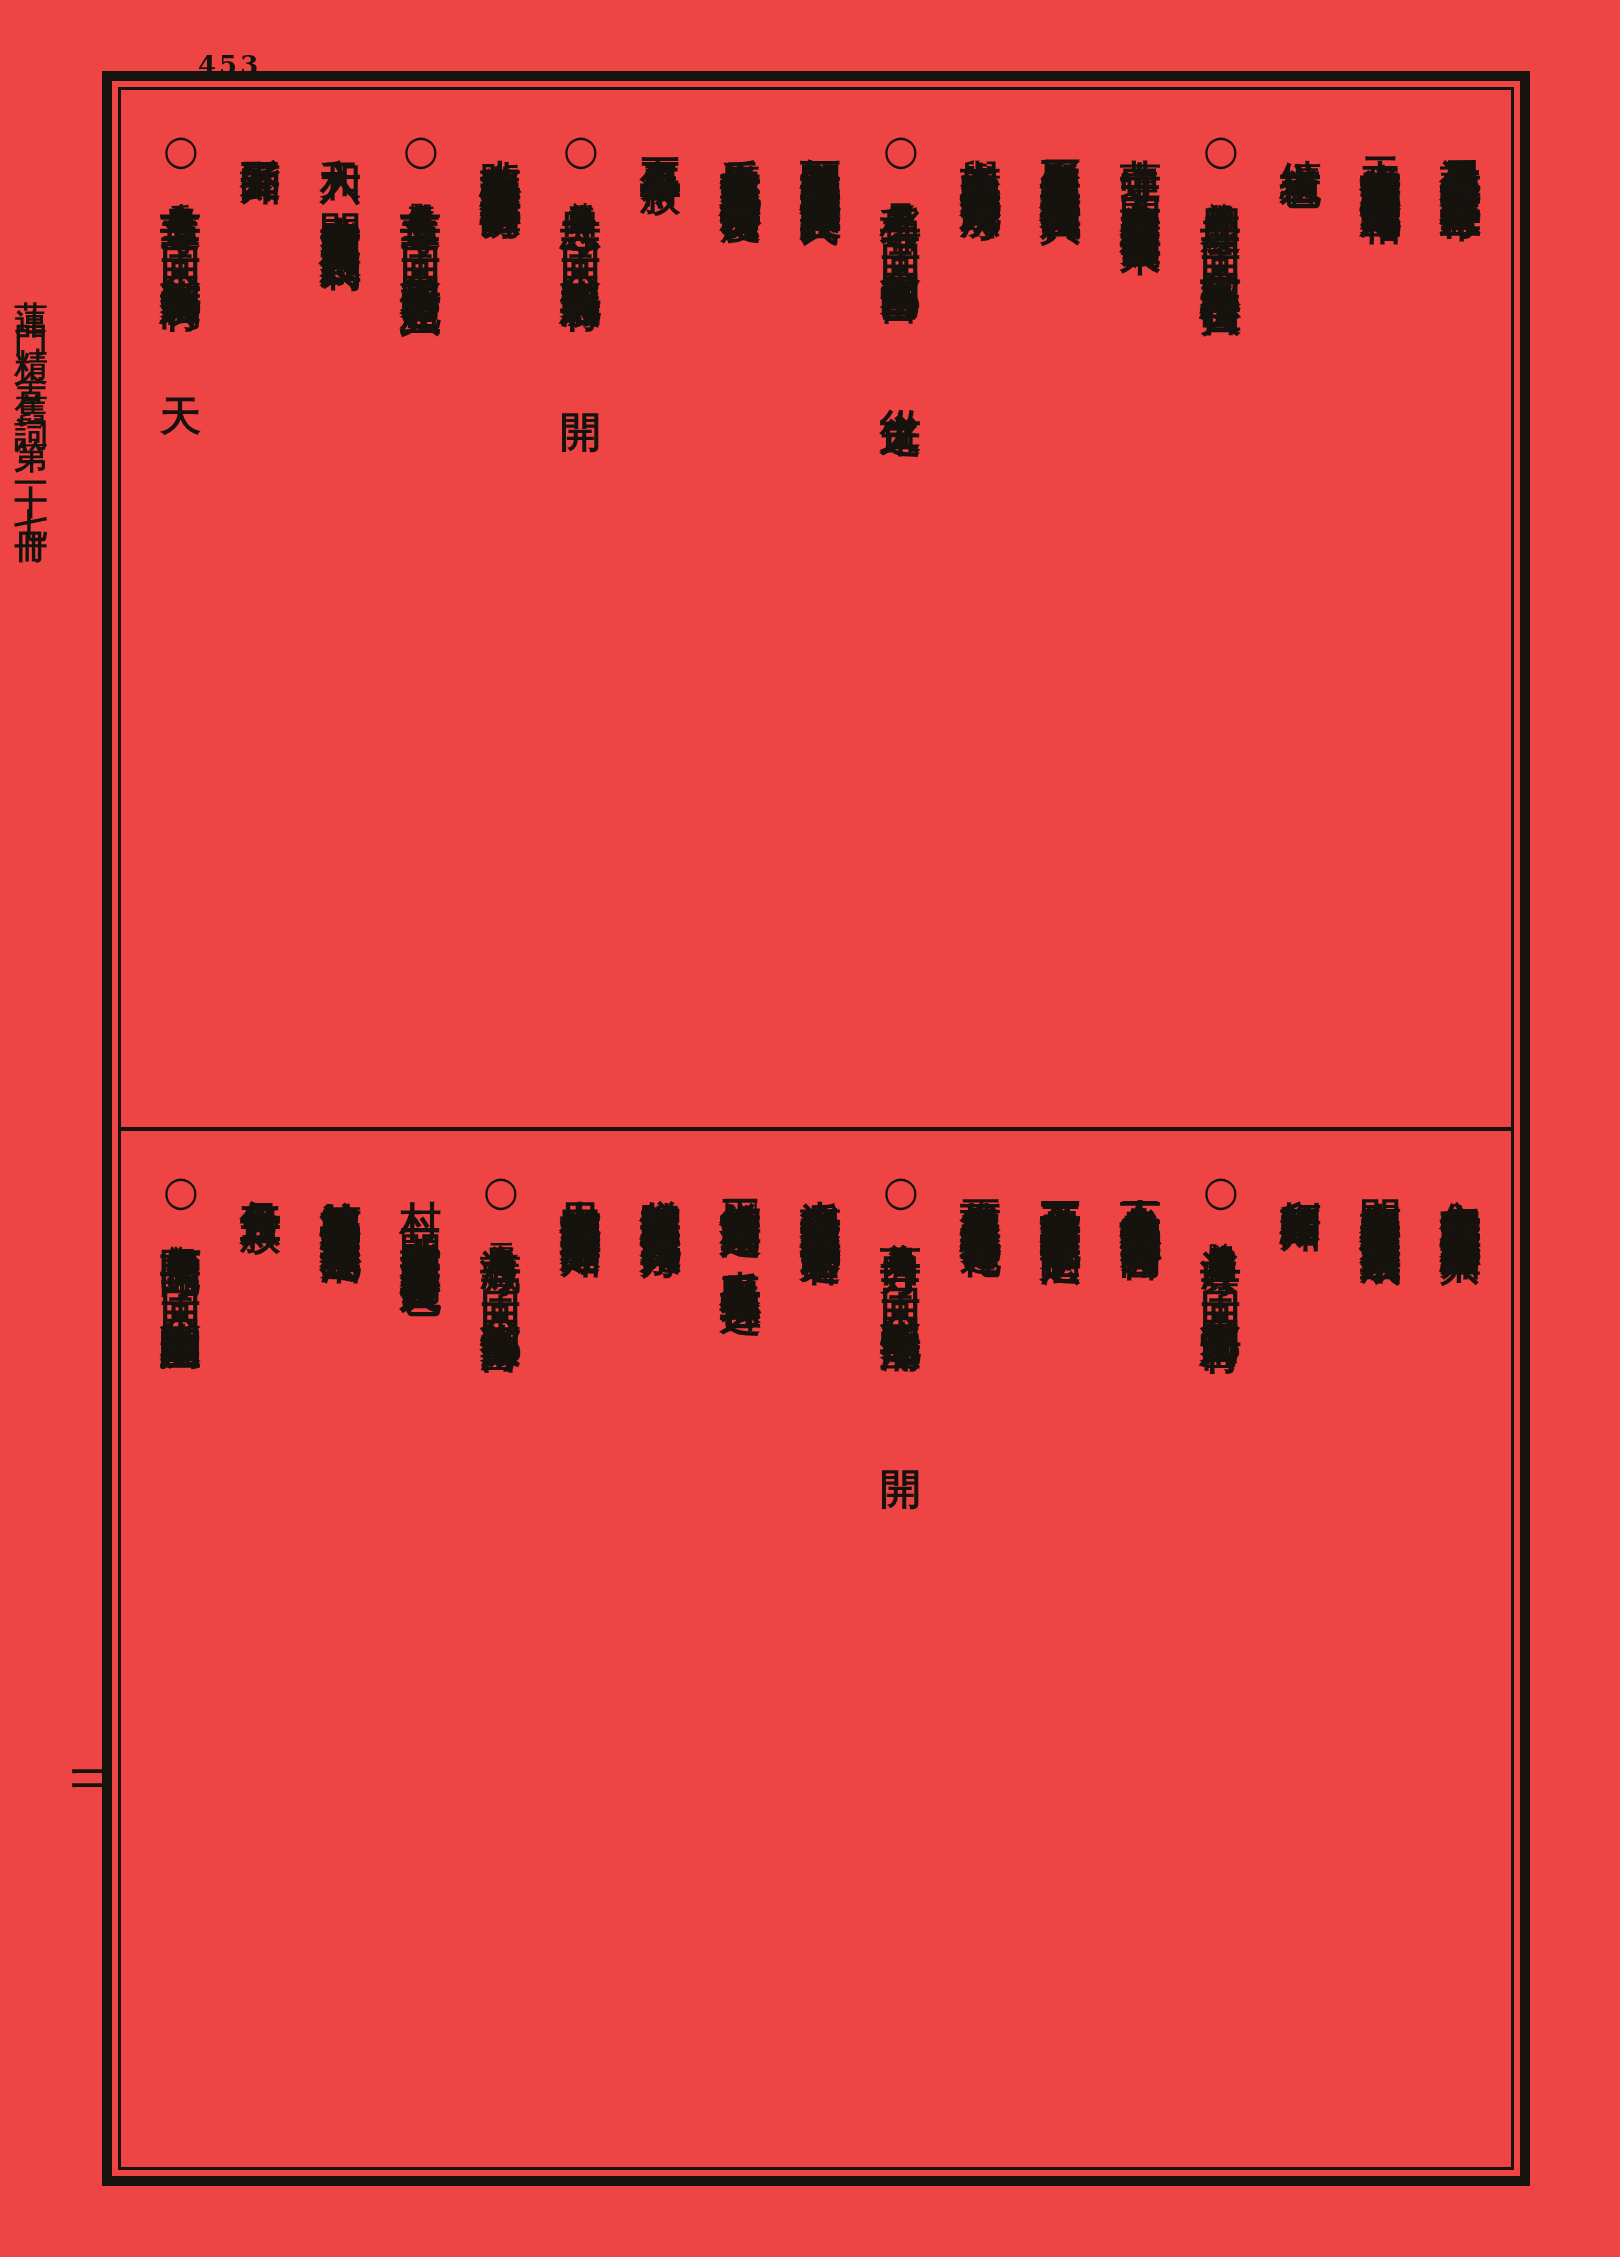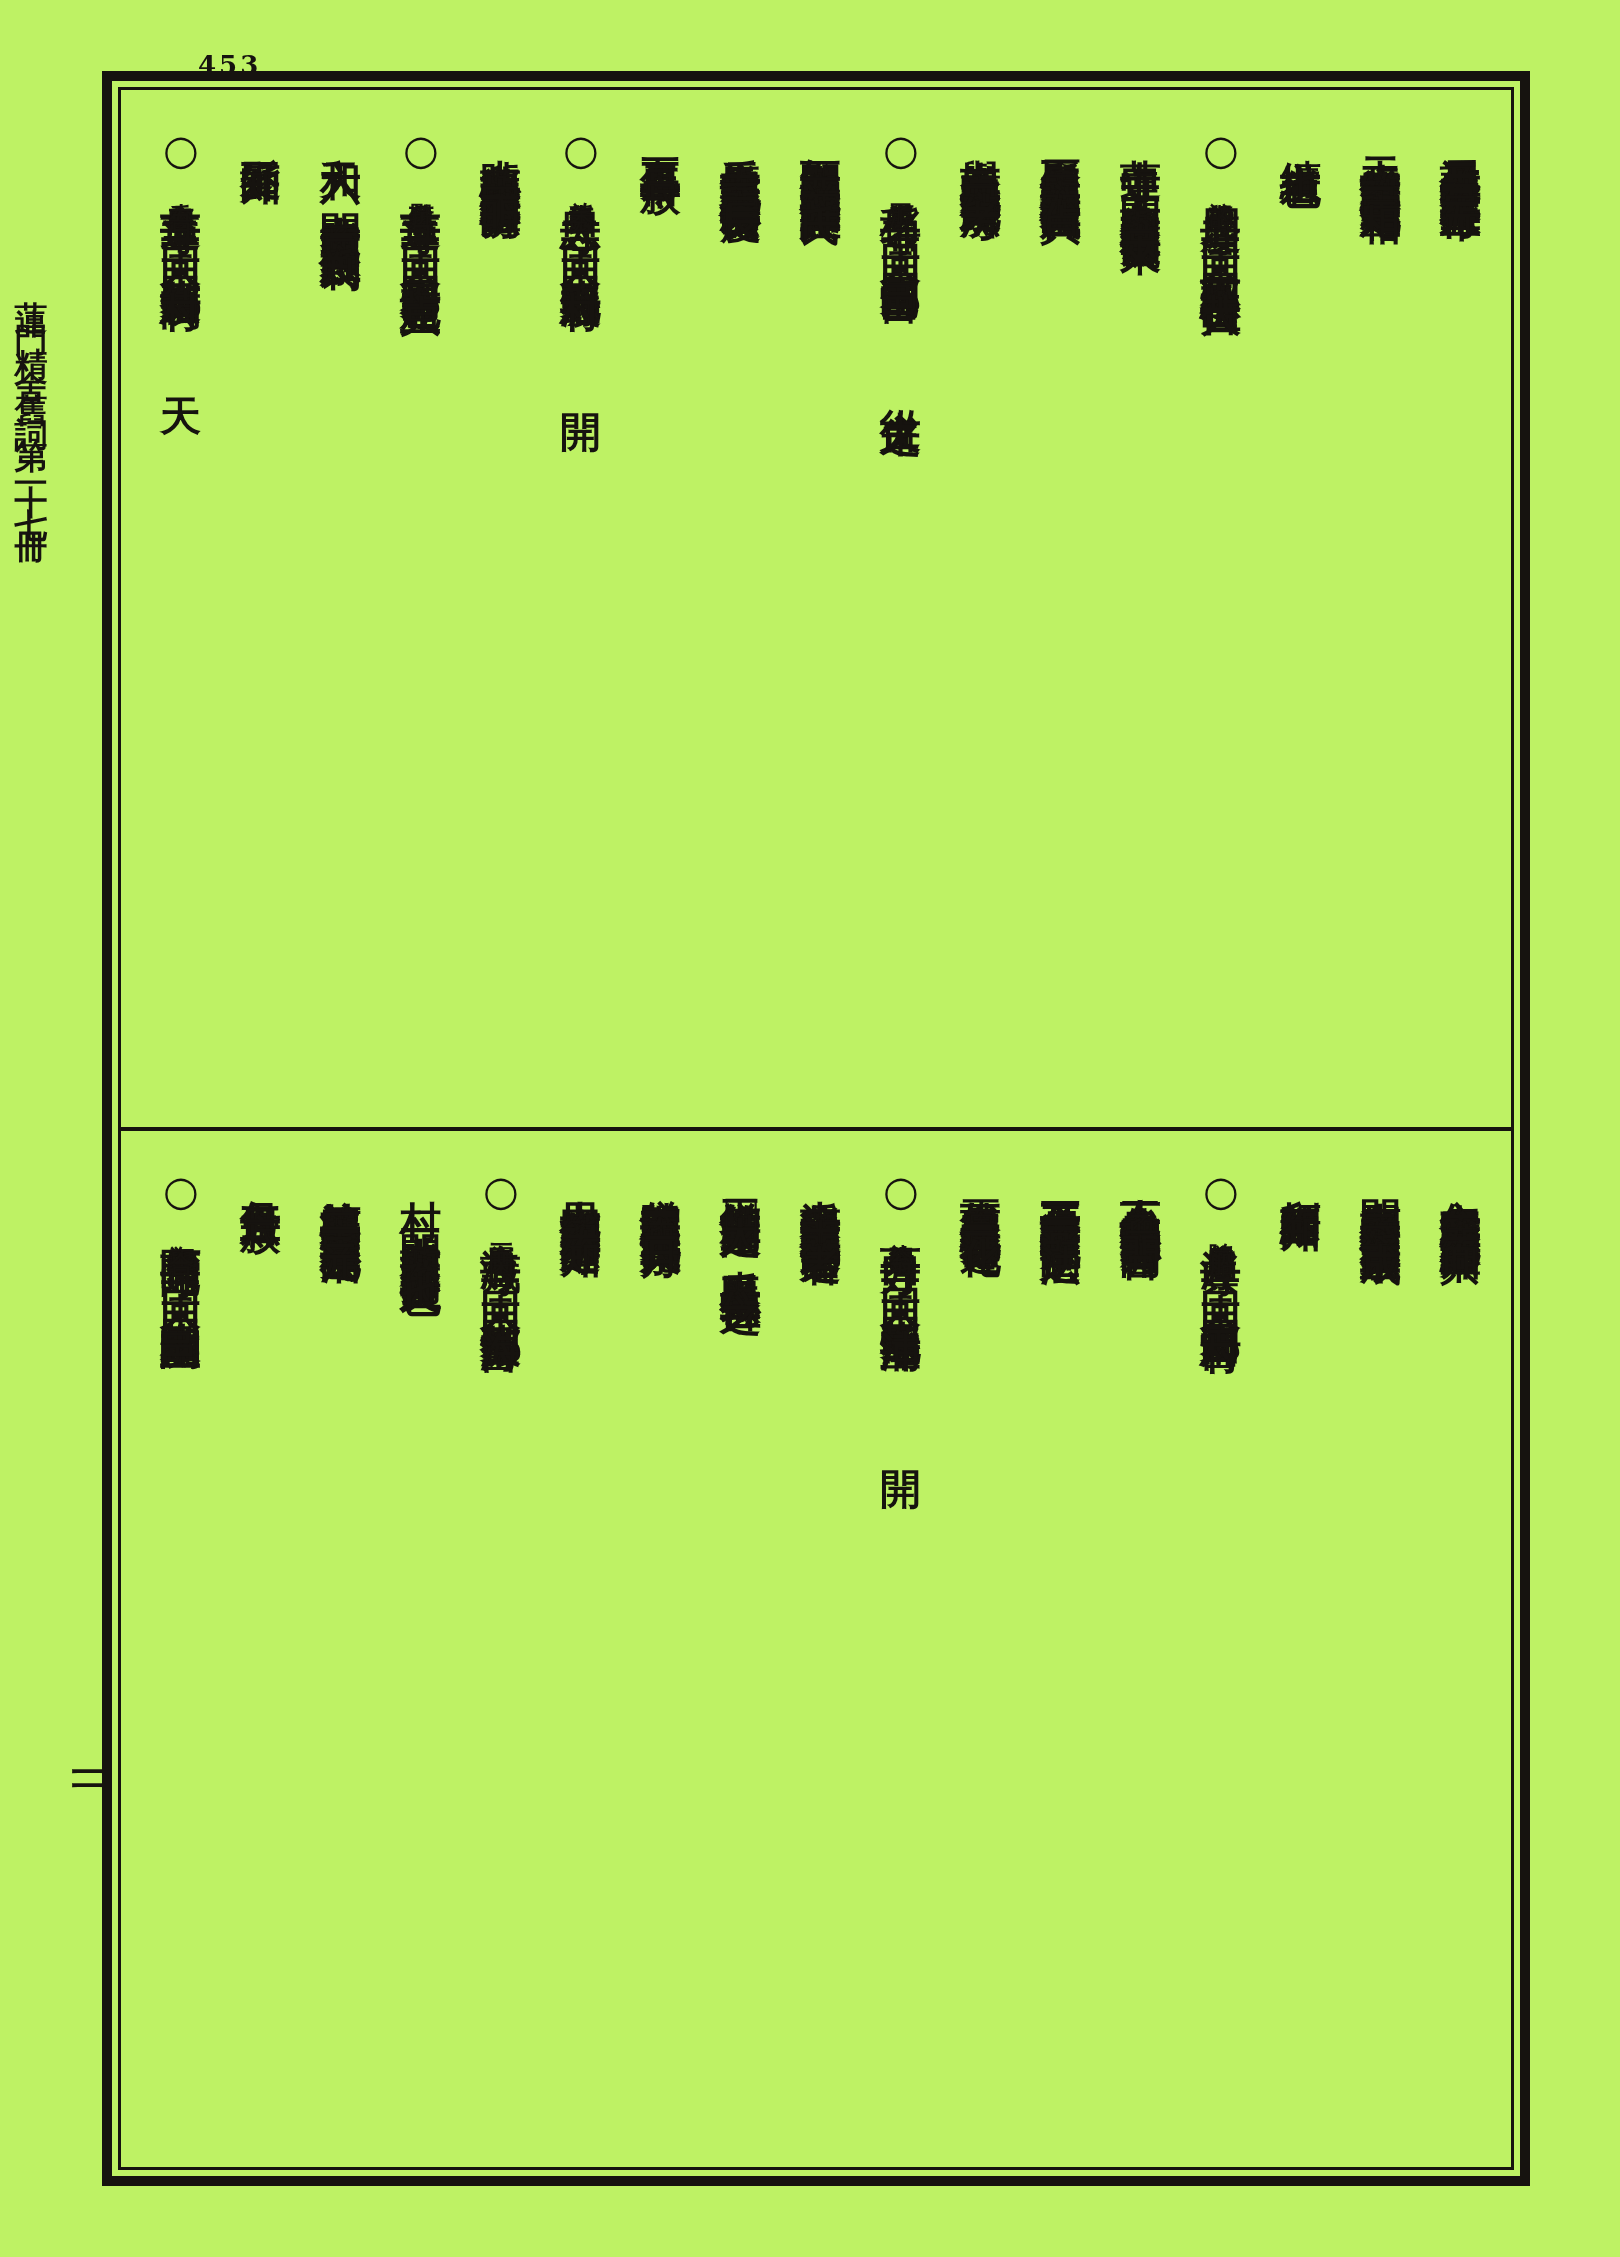--- a/index.html
+++ b/index.html
@@ -1,19 +1,19 @@
 <!DOCTYPE html>
 <html><head>
 <meta charset="utf-8">
 <style>
   * { margin:0; padding:0; box-sizing:border-box; }
   body { background:#e8e8e4; }
   .page {
     position:relative; width:1621px; height:2257px;
-    background:#bef264; color:#16130f; overflow:hidden;
+    background:#ef4444; color:#16130f; overflow:hidden;
     font-family:"DejaVu Serif","Liberation Serif",serif;
   }
   .page-number {
     position:absolute; left:198px; top:50px;
     font-size:26px; font-weight:bold; letter-spacing:3px;
   }
   .margin-title {
     position:absolute; left:6px; top:275px; height:693px;
     writing-mode:vertical-rl; text-orientation:upright;
     font-size:33px; font-weight:bold; letter-spacing:23px; line-height:51px;

